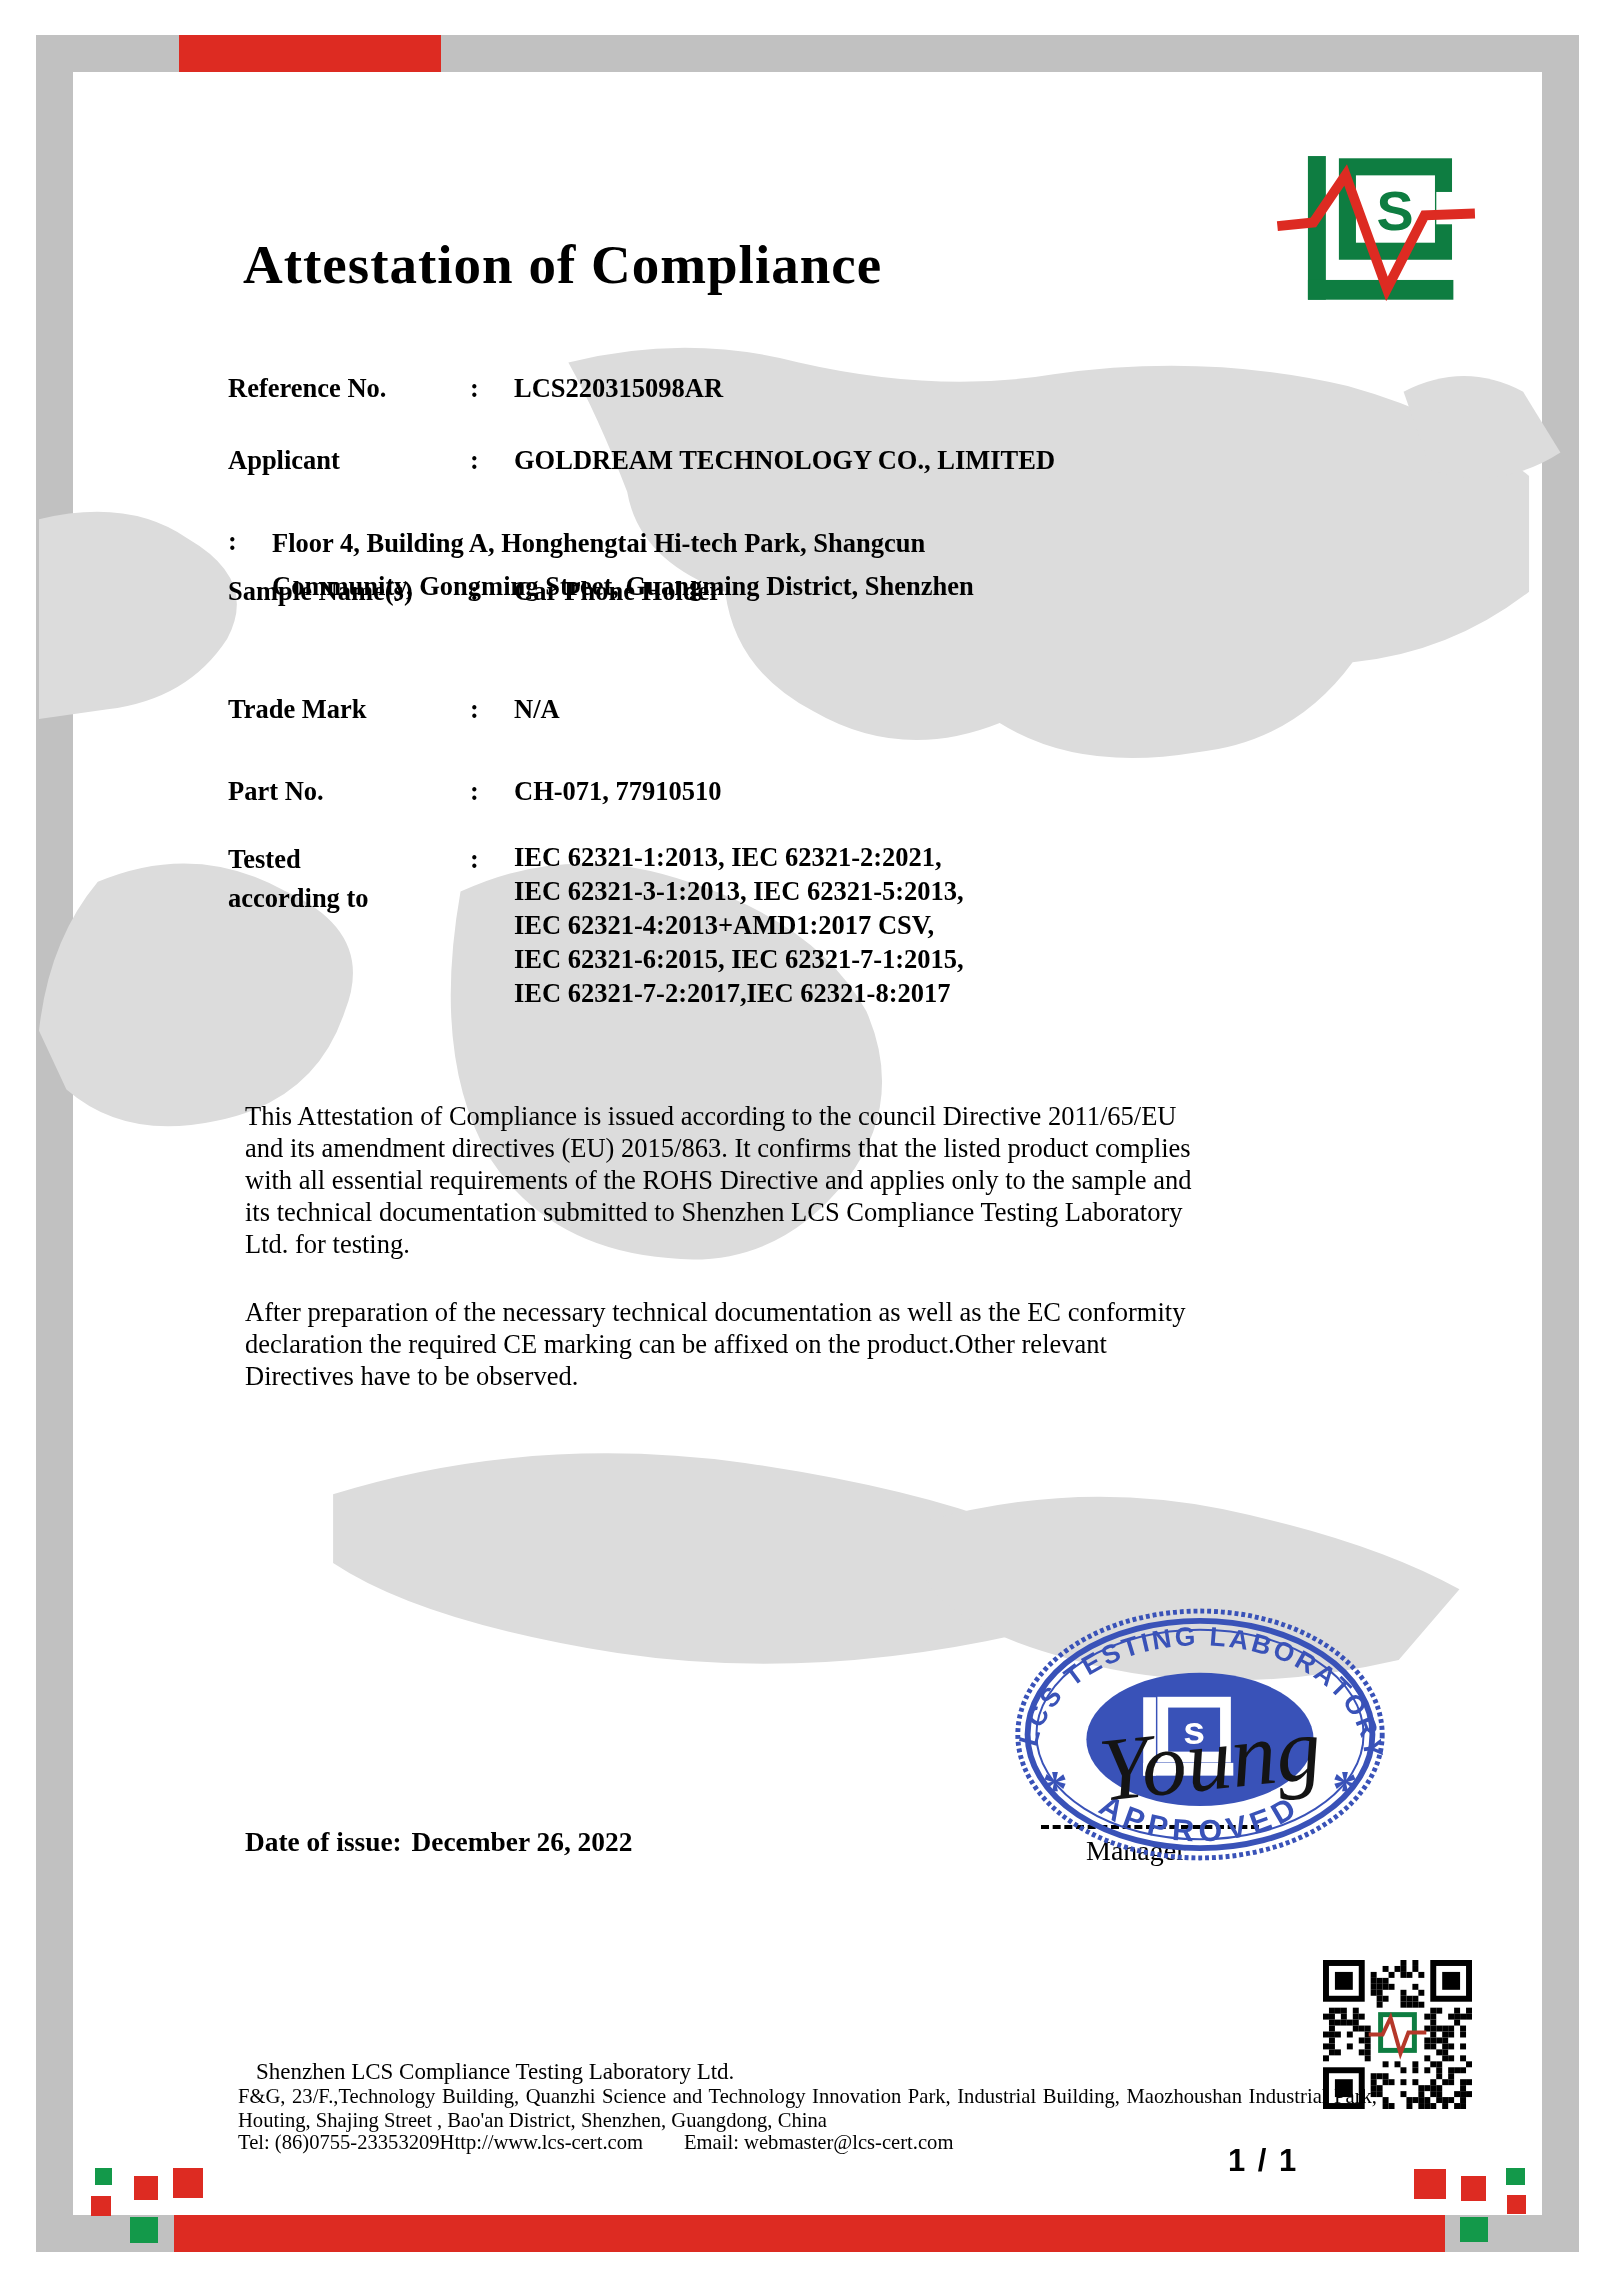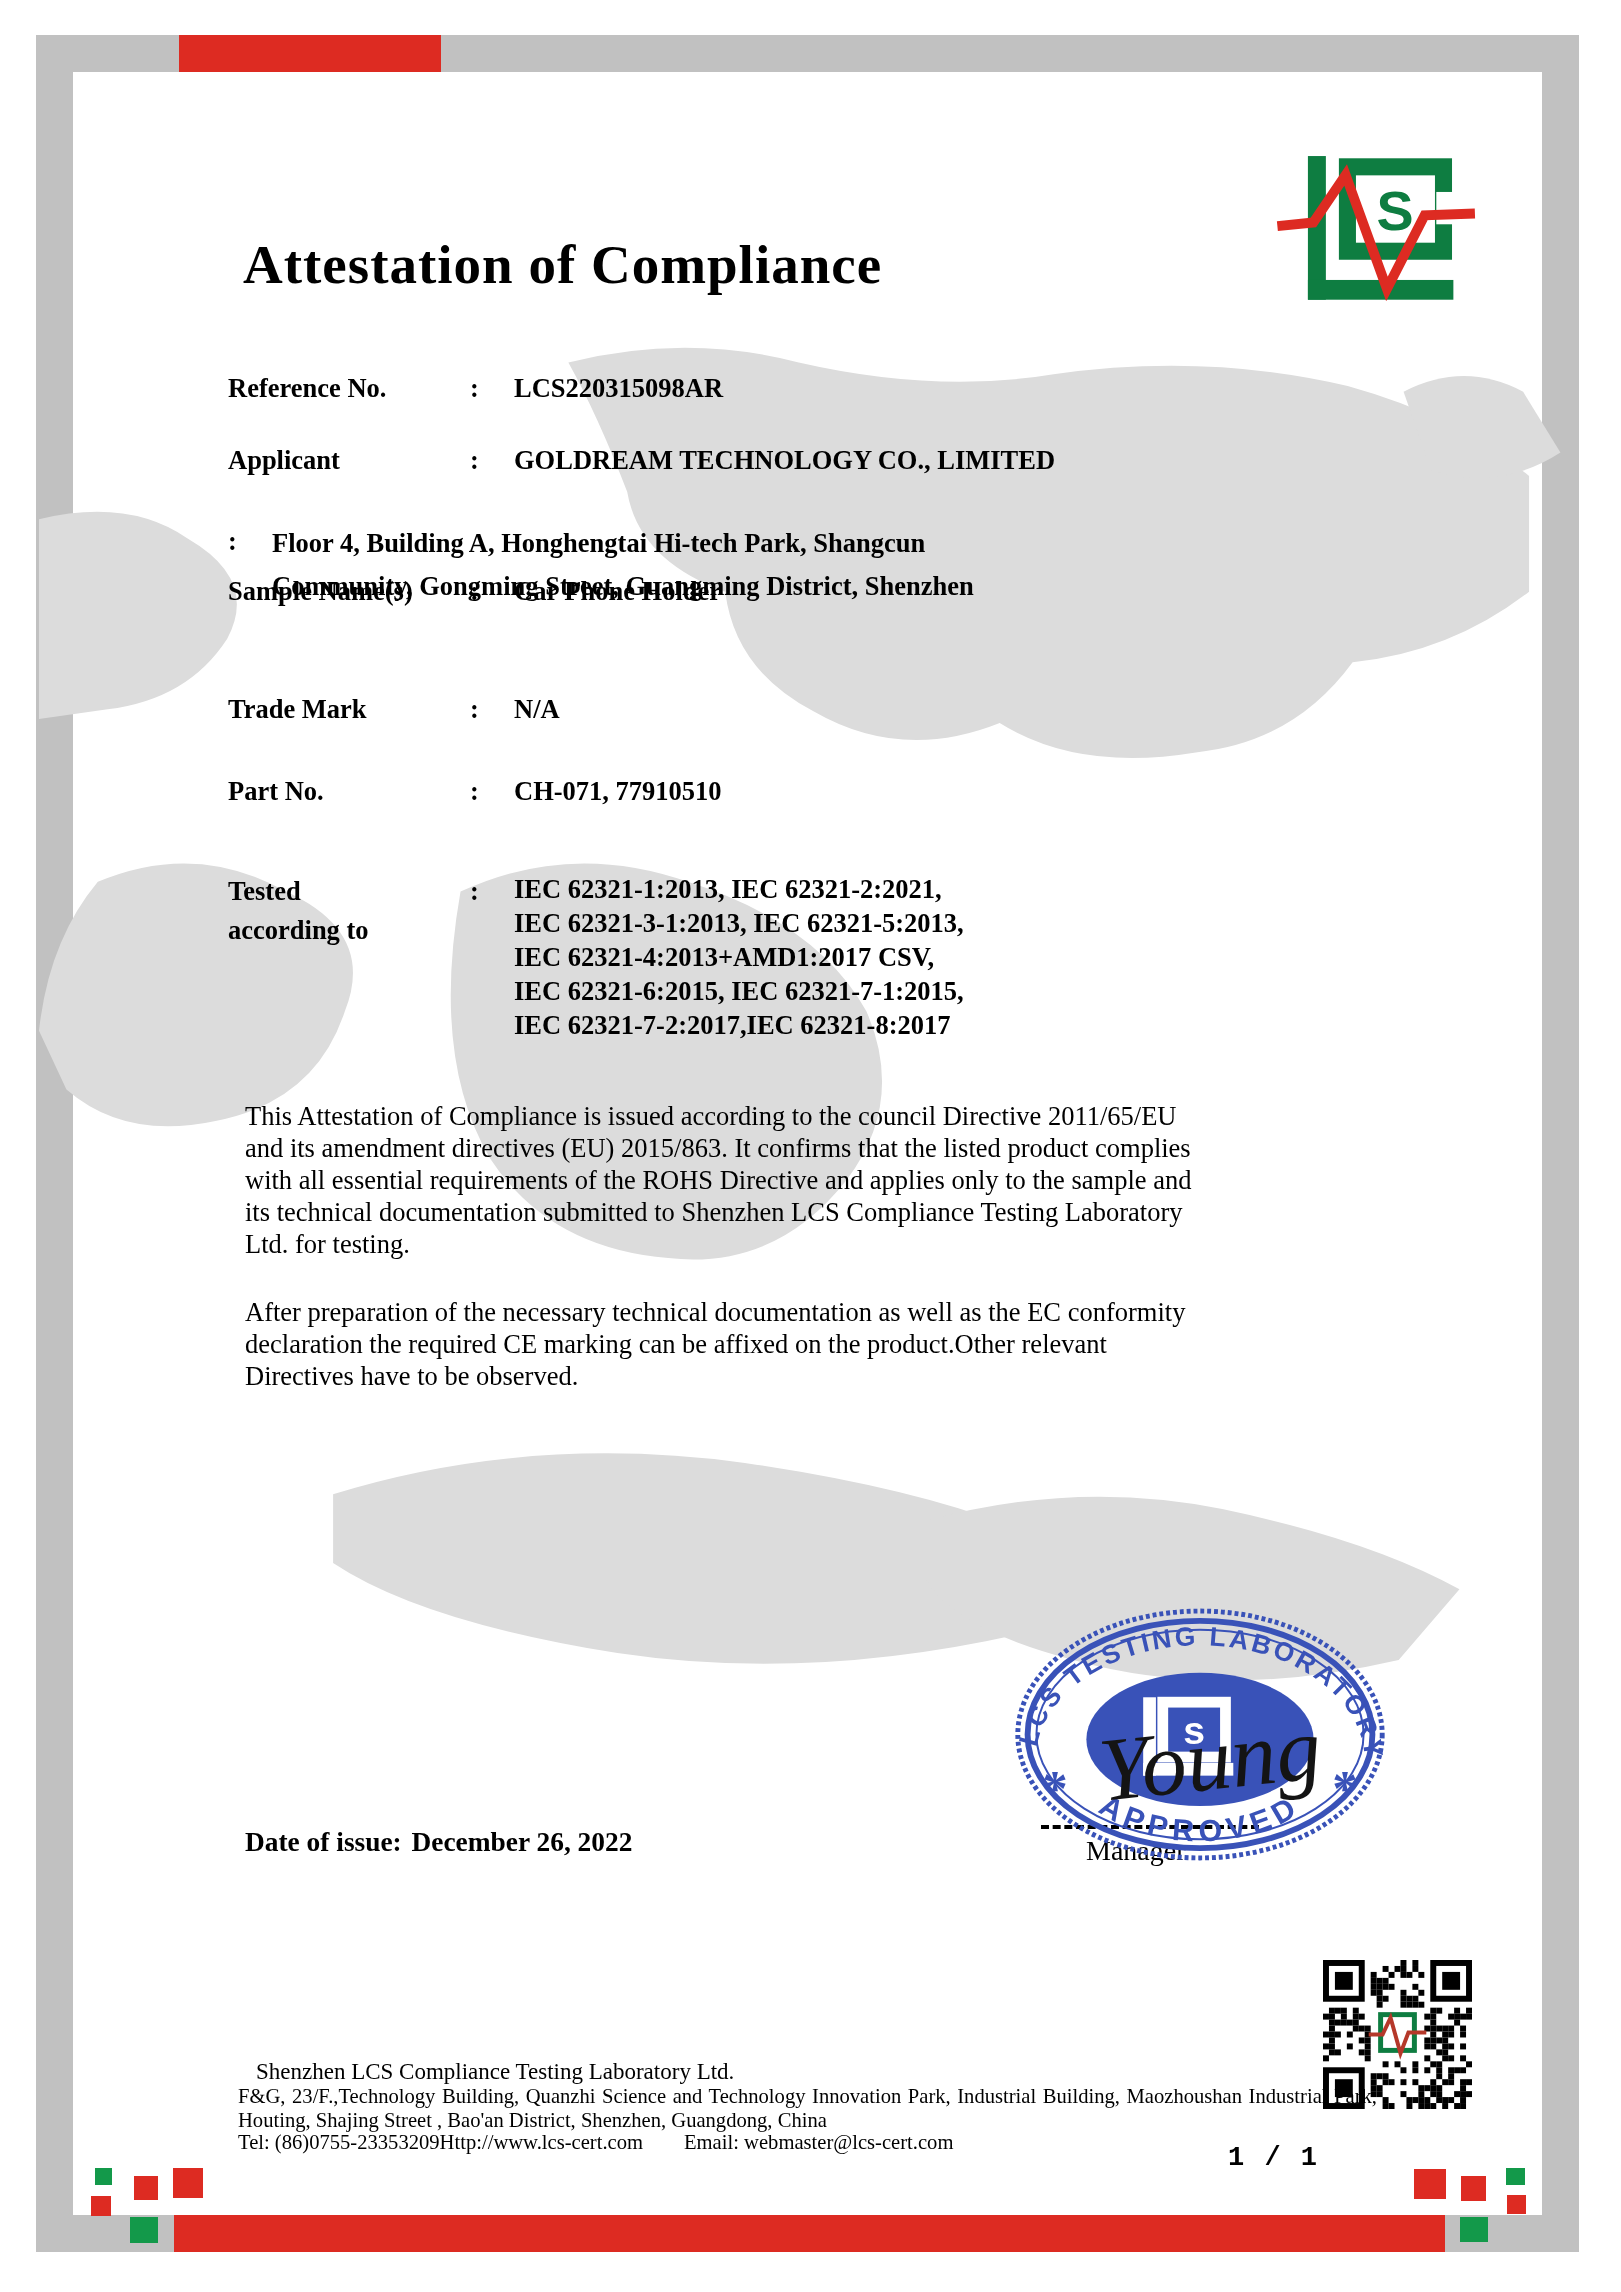--- a/index.html
+++ b/index.html
@@ -44,21 +44,21 @@
   .manager{left:1086px;top:1835px;font-size:28px;z-index:2}
   .date-line{left:245px;top:1827px;font-size:27.4px;font-weight:bold}
   .date-line span{margin-right:9.8px}
 
   
   .qr{left:1323px;top:1960px}
   .footer-company{left:256px;top:2059px;font-size:23px}
   .footer-address{left:238px;top:2085px;width:1139px;font-size:20.6px;line-height:23.5px;text-align:justify}
   .footer-contact{left:238px;top:2131px;font-size:20.6px}
   .footer-contact .email-part{margin-left:41px}
-  .page-num{left:1228px;top:2143px;font-family:Liberation Mono, monospace;font-size:27px;font-weight:bold;letter-spacing:2px}
+  .page-num{left:1228px;top:2143px;font-family:Liberation Sans, sans-serif;font-size:31px;font-weight:bold;letter-spacing:2px}
 
   .sq{position:absolute}
 </style>
 </head>
 <body>
 
 <div class="bar bar-top">
   <div class="seg" style="left:143px;top:0;width:262px;height:37px;background:#dd2b22"></div>
 </div>
 <div class="bar bar-left"></div>
@@ -126,21 +126,21 @@
   <div class="field-row" style="top:690px">
     <div class="f-label">Trade Mark</div>
     <div class="f-colon">:</div>
     <div class="f-value">N/A</div>
   </div>
   <div class="field-row" style="top:772px">
     <div class="f-label">Part No.</div>
     <div class="f-colon">:</div>
     <div class="f-value">CH-071, 77910510</div>
   </div>
-  <div class="field-row row-tested" style="top:872px">
+  <div class="field-row row-tested" style="top:840px">
     <div class="f-label">Tested
 according to</div>
     <div class="f-colon">:</div>
     <div class="f-value">IEC 62321-1:2013, IEC 62321-2:2021,
 IEC 62321-3-1:2013, IEC 62321-5:2013,
 IEC 62321-4:2013+AMD1:2017 CSV,
 IEC 62321-6:2015, IEC 62321-7-1:2015,
 IEC 62321-7-2:2017,IEC 62321-8:2017</div>
   </div>
 

